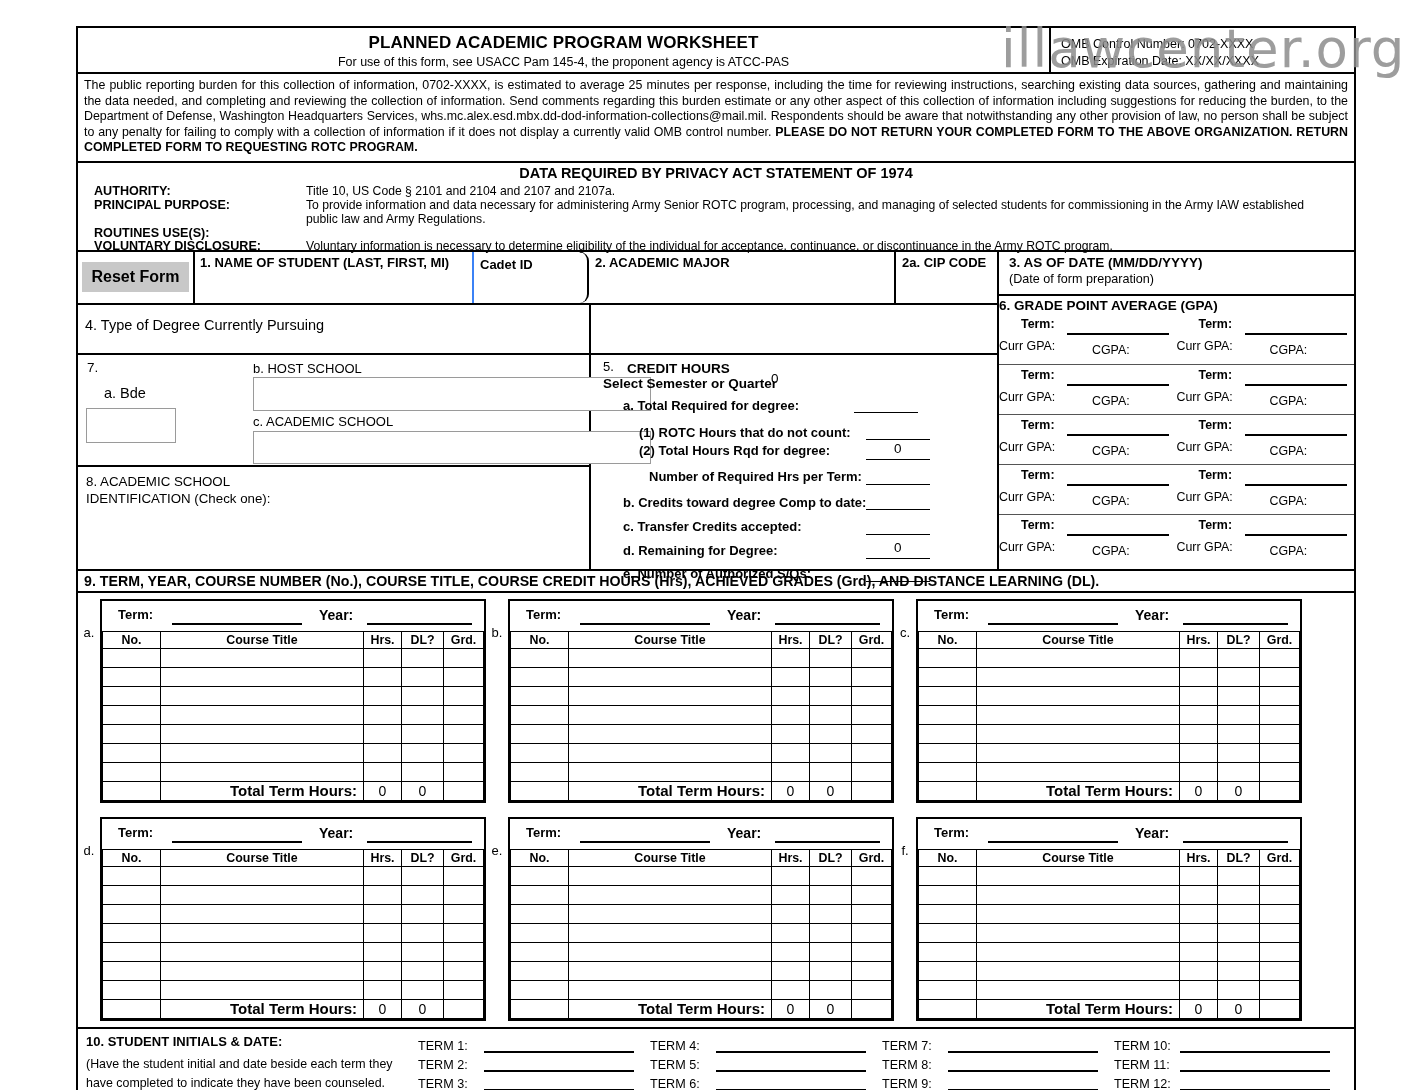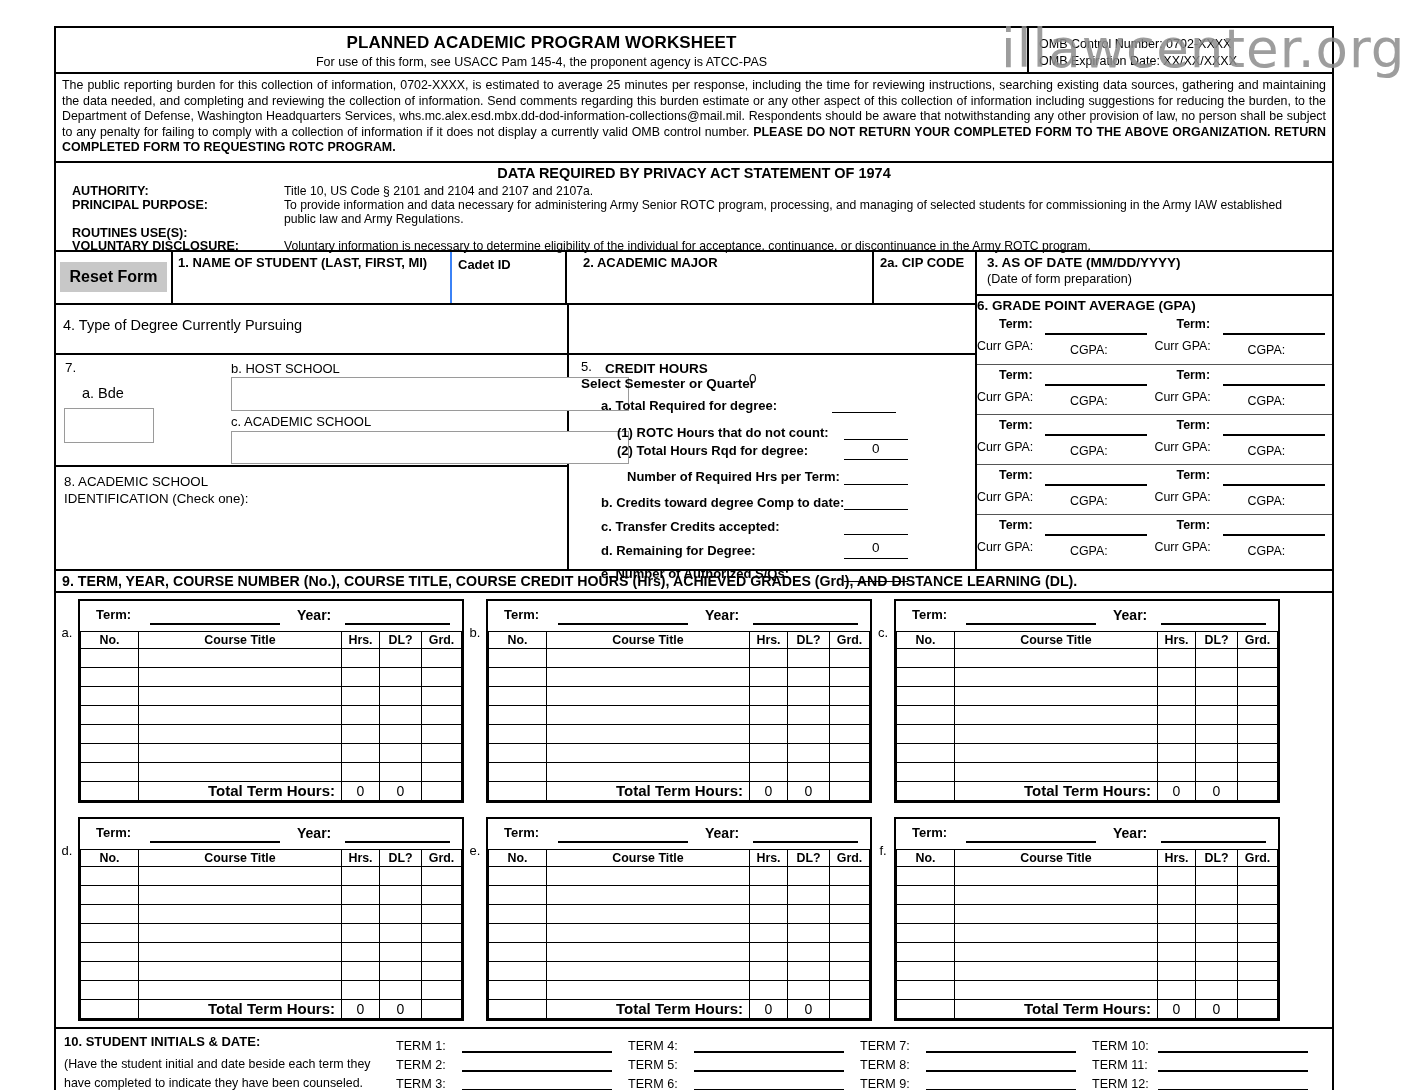--- a/index.html
+++ b/index.html
@@ -26,21 +26,21 @@
     white-space: nowrap;
     z-index: 30;
     pointer-events: none;
     opacity: .85;
     margin-left: 16px;
   }
 
   
   #page {
     position: absolute;
-    left: 54px; top: 26px;
+    left: 76px; top: 26px;
     width: 1280px; height: 1040px;
   }
 
   
   #hdr {
     position: relative;
     height: 48px;
     border: 2px solid #000;
     display: flex;
   }
@@ -94,22 +94,22 @@
   #reset-btn {
     background: #c8c8c8;
     font-weight: bold; font-size: 16px;
     padding: 7px 9px 7px 9px;
     line-height: 1;
     cursor: pointer;
     border: none;
     font-family: "Liberation Sans", sans-serif;
   }
   #cell-name { width: 279px; border-right: 2px solid #3b82f6; padding: 3px 0 0 5px; }
-  #cell-cadet { width: 115px; border-right: 2px solid #000; padding: 5px 0 0 6px; }
-  #cell-major { width: 307px; border-right: 2px solid #000; padding: 3px 0 0 16px; }
+  #cell-cadet { width: 115px; border-right: 2px solid #000; padding: 5px 0 0 6px; border-radius: 9px; }
+  #cell-major { width: 307px; border-right: 2px solid #000; padding: 3px 0 0 6px; }
   #cell-cip { width: 101px; padding: 3px 0 0 6px; }
   .fldlbl { font-weight: bold; font-size: 13px; }
 
   .row2 { display: flex; height: 48px; }
   #cell-degree { width: 513px; border-right: 2px solid #000; padding: 12px 0 0 7px; font-size: 14.5px; }
   #cell-credit-top { flex: 1; }
 
   
   .row3 { display: flex; }
   #col7 { width: 513px; border-right: 2px solid #000; }

